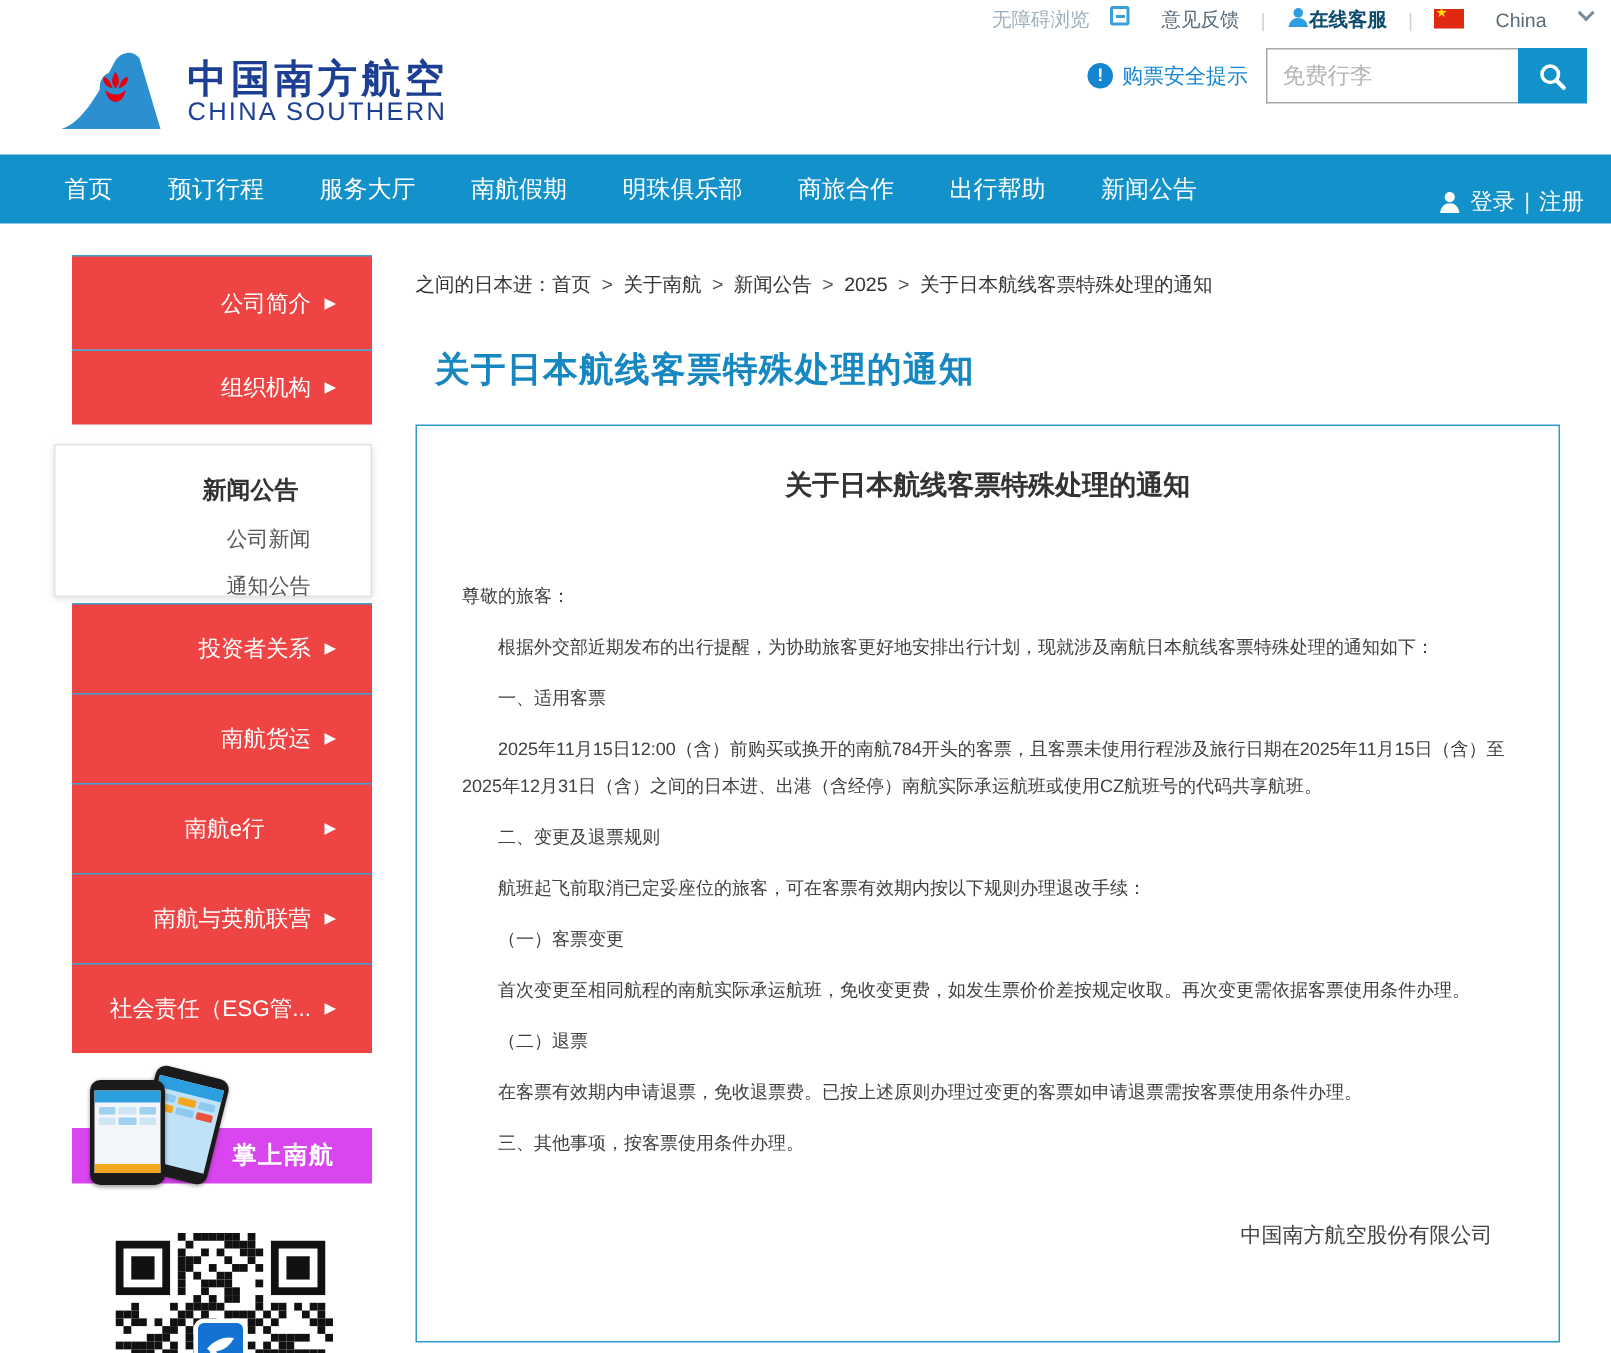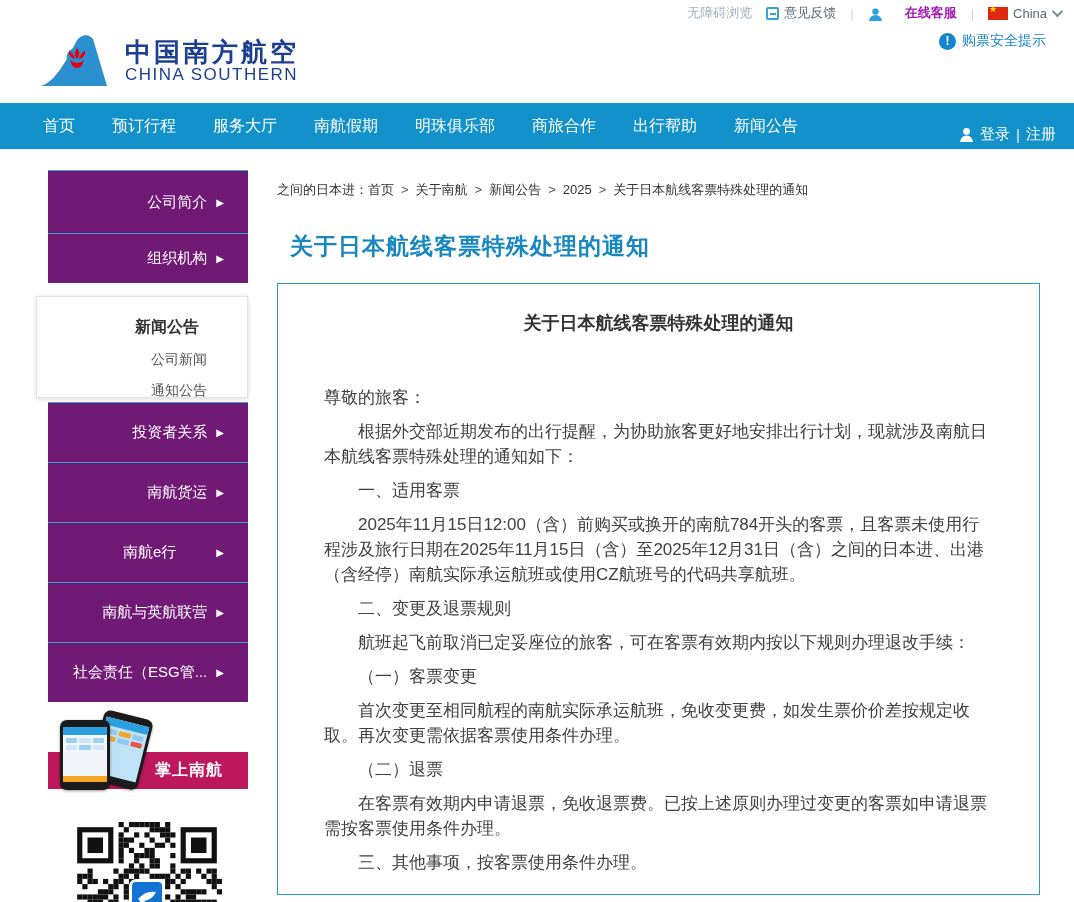--- a/index.html
+++ b/index.html
@@ -3,22 +3,22 @@
 <meta charset="utf-8">
 <style>
   * { margin:0; padding:0; box-sizing:border-box; }
   html,body { background:#fff; }
   body { font-family:"Liberation Sans","DejaVu Sans",sans-serif; }
   #page { position:relative; width:1074px; height:902px; background:#fff; overflow:hidden; margin:0 auto; }
 
   
   .topbar { position:absolute; top:0; left:0; right:0; height:26px; display:flex; justify-content:flex-end; align-items:center; gap:14px; padding-right:14px; font-size:13px; }
   .topbar .muted { color:#9fb0bd; }
-  .topbar .mid { color:#5a6a76; display:flex; align-items:center; gap:5px; }
-  .topbar .strong { color:#a21caf; font-weight:bold; display:flex; align-items:flex-end; gap:22px; }
+  .topbar .mid { color:#5a6a76; display:flex; align-items:flex-start; gap:21px; }
+  .topbar .strong { color:#0c4a6e; font-weight:bold; display:flex; align-items:flex-start; gap:0; }
   .topbar .sep { color:#ccd4da; }
   .flag { width:20px; height:13px; background:#de2910; position:relative; display:inline-block; }
   .flag:before { content:"★"; position:absolute; left:1px; top:-3px; color:#ffde00; font-size:9px; }
   .chev { display:inline-block; width:8px; height:8px; border-right:2px solid #7a8a96; border-bottom:2px solid #7a8a96; transform:rotate(45deg) translateY(-2px); }
   .fb-icon { width:13px; height:13px; border:2px solid #3aa0d8; border-radius:2px; position:relative; display:inline-block; }
   .fb-icon:before { content:""; position:absolute; left:2px; top:4px; width:6px; height:2px; background:#3aa0d8; }
   .cs-icon { width:15px; height:15px; display:inline-block; }
 
   
   .header { position:absolute; top:26px; left:0; right:0; height:77px; background:#fff; }
@@ -34,28 +34,28 @@
   .search-btn { width:46px; height:37px; background:#1291cb; border:none; cursor:pointer; display:flex; align-items:center; justify-content:center; }
 
   
   .nav { position:absolute; top:103px; left:0; right:0; height:46px; background:#1291cb; display:flex; align-items:center; padding-left:43px; }
   .nav-item { color:#fff; font-size:16px; margin-right:37px; cursor:pointer; white-space:nowrap; }
   .nav-auth { position:absolute; right:18px; top:0; height:62px; display:flex; align-items:center; gap:6px; color:#fff; font-size:15px; }
   .nav-auth .lnk { cursor:pointer; }
   .nav-auth .bar { opacity:.9; }
 
   
-  .side-item { position:absolute; left:48px; width:200px; background:#701a75; color:#fff; font-size:15px; display:flex; align-items:center; justify-content:flex-end; gap:9px; padding-right:24px; cursor:pointer; border-top:1px solid #3ba4d6; }
+  .side-item { position:absolute; left:48px; width:200px; background:#ef4444; color:#fff; font-size:15px; display:flex; align-items:center; justify-content:flex-end; gap:9px; padding-right:24px; cursor:pointer; border-top:1px solid #3ba4d6; }
   .side-item .arr { font-size:10px; }
   .side-panel { position:absolute; left:36px; width:212px; top:296px; height:102px; background:#fff; border:1px solid #e3e3e3; box-shadow:0 1px 5px rgba(0,0,0,.15); z-index:2; }
   .side-panel .head { text-align:right; padding:20px 48px 0 0; font-size:16px; font-weight:bold; color:#333; cursor:pointer; }
   .side-sub { text-align:right; padding-right:40px; font-size:14px; color:#555; margin-top:13px; cursor:pointer; }
 
   
-  .app-banner { position:absolute; left:48px; top:752px; width:200px; height:37px; background:#be185d; }
+  .app-banner { position:absolute; left:48px; top:752px; width:200px; height:37px; background:#d946ef; }
   .app-banner .t { position:absolute; left:107px; top:8px; color:#fff; font-size:16px; font-weight:bold; letter-spacing:1px; }
   .phones { position:absolute; left:58px; top:714px; width:96px; height:76px; z-index:3; }
   .phone { position:absolute; border-radius:7px; background:#1b1b1b; box-shadow:0 1px 3px rgba(0,0,0,.4); }
   .phone .scr { position:absolute; left:3px; right:3px; top:7px; bottom:8px; background:#f2f6fa; overflow:hidden; }
   .phone .scr .bar { height:8px; background:#2b9fe0; }
   .phone .scr .dots { display:grid; grid-template-columns:repeat(3,1fr); gap:2px; padding:3px; }
   .phone .scr .dots i { height:5px; border-radius:1px; }
   .phone .scr .foot { position:absolute; bottom:0; left:0; right:0; height:6px; background:#f5a623; }
   .p1 { left:2px; top:6px; width:50px; height:70px; z-index:2; }
   .p2 { left:38px; top:0; width:50px; height:72px; transform:rotate(14deg); }
@@ -68,21 +68,21 @@
   .qr svg { display:block; }
   .qr .appic { position:absolute; left:57px; top:57px; width:36px; height:36px; background:#1273d2; border:3px solid #fff; border-radius:7px; display:flex; align-items:center; justify-content:center; }
 
   
   .crumbs { position:absolute; left:277px; top:181px; font-size:13px; color:#333; }
   .crumbs .itm { cursor:pointer; }
   .crumbs .sp { margin:0 7px; color:#555; }
   .page-title { position:absolute; left:290px; top:231px; font-size:23px; font-weight:bold; color:#1687c1; letter-spacing:1px; }
   .notice-box { position:absolute; left:277px; top:283px; width:763px; height:612px; border:1px solid #2e9ac9; background:#fff; padding:27px 30px 0; color:#404040; }
   .notice-title { text-align:center; font-size:18px; font-weight:bold; color:#333; margin-bottom:50px; }
-  .notice-body p { font-size:17px; line-height:25px; margin:0 16px 9px; }
+  .notice-body p { font-size:12px; line-height:25px; margin:0 0 9px; }
   .notice-body p.ind { text-indent:2em; }
   .sig { text-align:right; font-size:14px; color:#404040; margin-top:40px; padding-right:14px; }
 </style>
 </head>
 <body>
 
 <div id="page">
 
   <div class="topbar">
     <span class="muted">无障碍浏览</span>
@@ -123,20 +123,29 @@
       <div class="logo-txt">
         <div class="cn">中国南方航空</div>
         <div class="en">CHINA SOUTHERN</div>
       </div>
     </div>
     <div class="hdr-right">
       <span class="safety">
         <span class="alert-ic">!</span>
         <span>购票安全提示</span>
       </span>
+      <div class="search-box">
+        <input class="search-input" type="text" placeholder="免费行李" style="">
+        <button class="search-btn">
+          <svg width="20" height="20" viewBox="0 0 20 20">
+            <circle cx="8.5" cy="8.5" r="5.5" fill="none" stroke="#fff" stroke-width="2.4"></circle>
+            <line x1="12.8" y1="12.8" x2="17.5" y2="17.5" stroke="#fff" stroke-width="2.8" stroke-linecap="round"></line>
+          </svg>
+        </button>
+      </div>
     </div>
   </div>
 
   <div class="nav">
     <div id="nav-items" style="display:flex;">
         <div class="nav-item">首页</div>
         <div class="nav-item">预订行程</div>
         <div class="nav-item">服务大厅</div>
         <div class="nav-item">南航假期</div>
         <div class="nav-item">明珠俱乐部</div>

